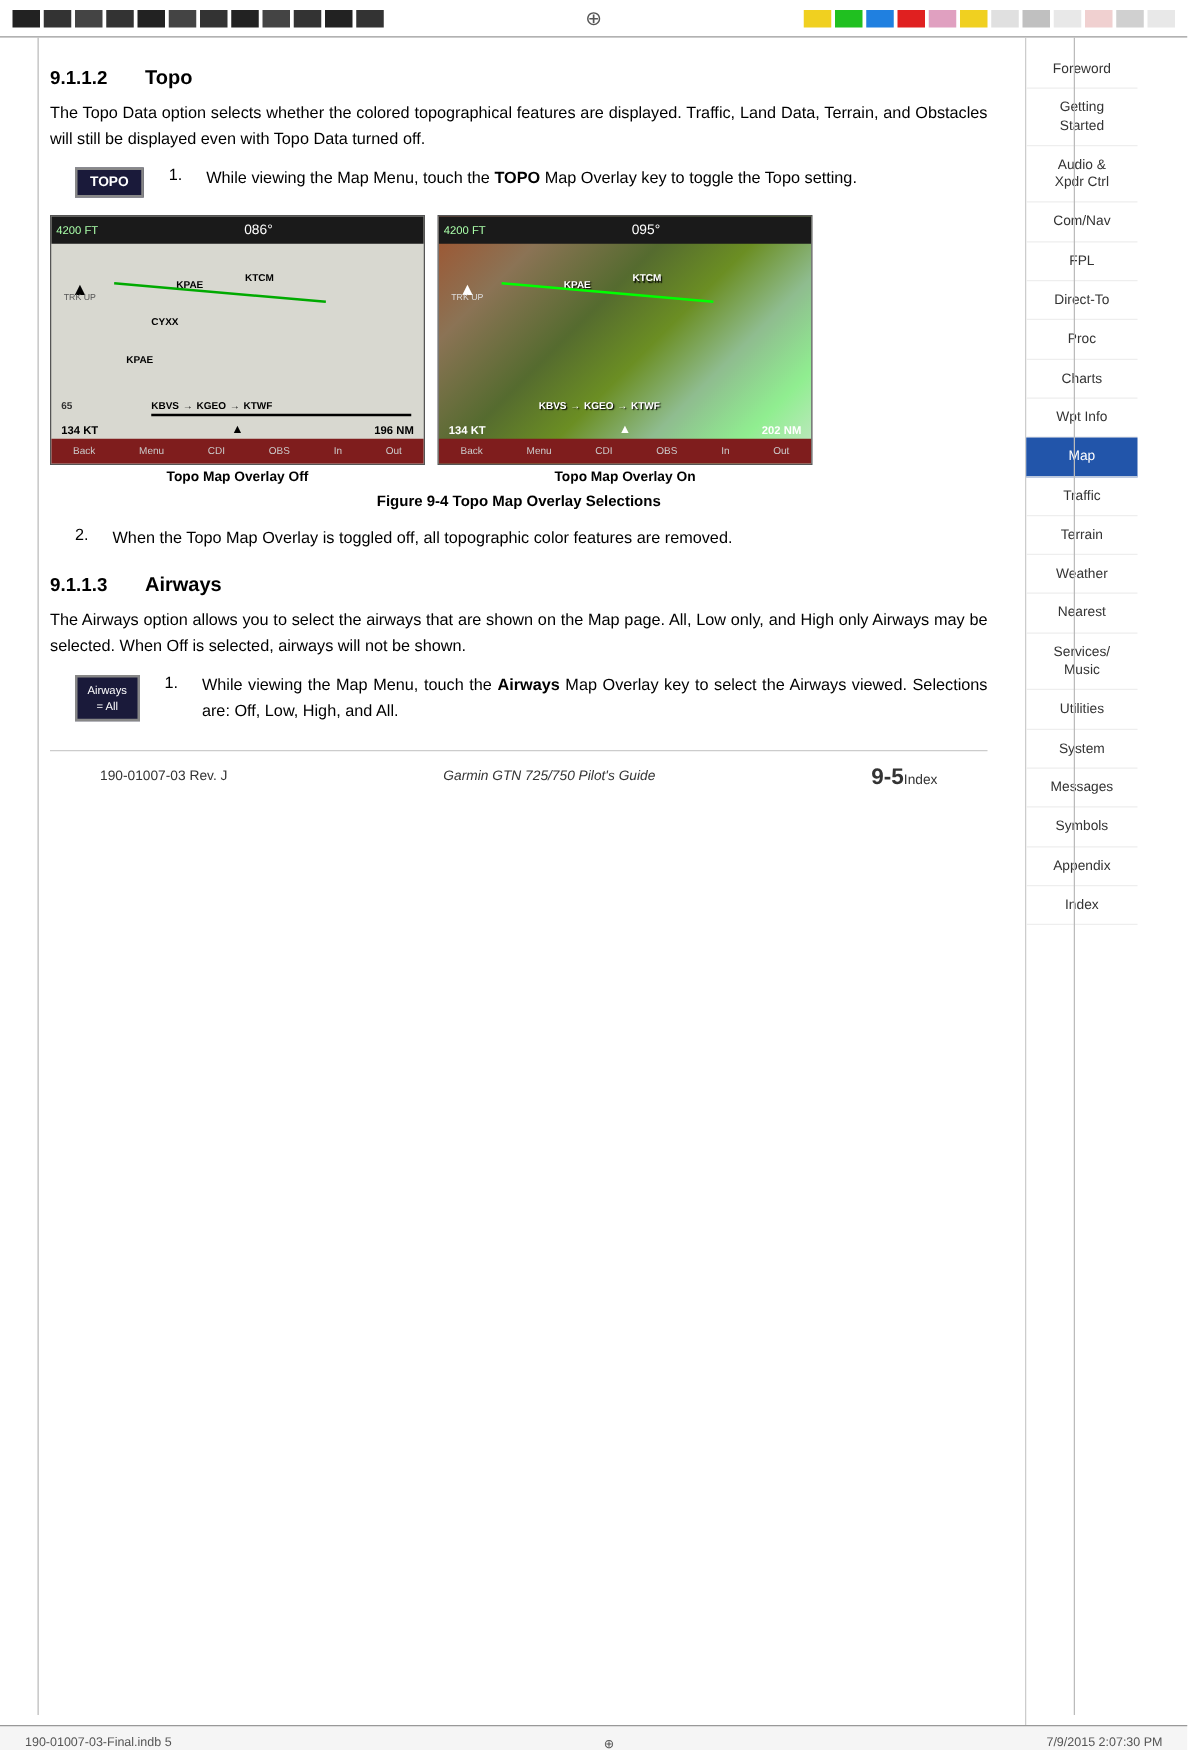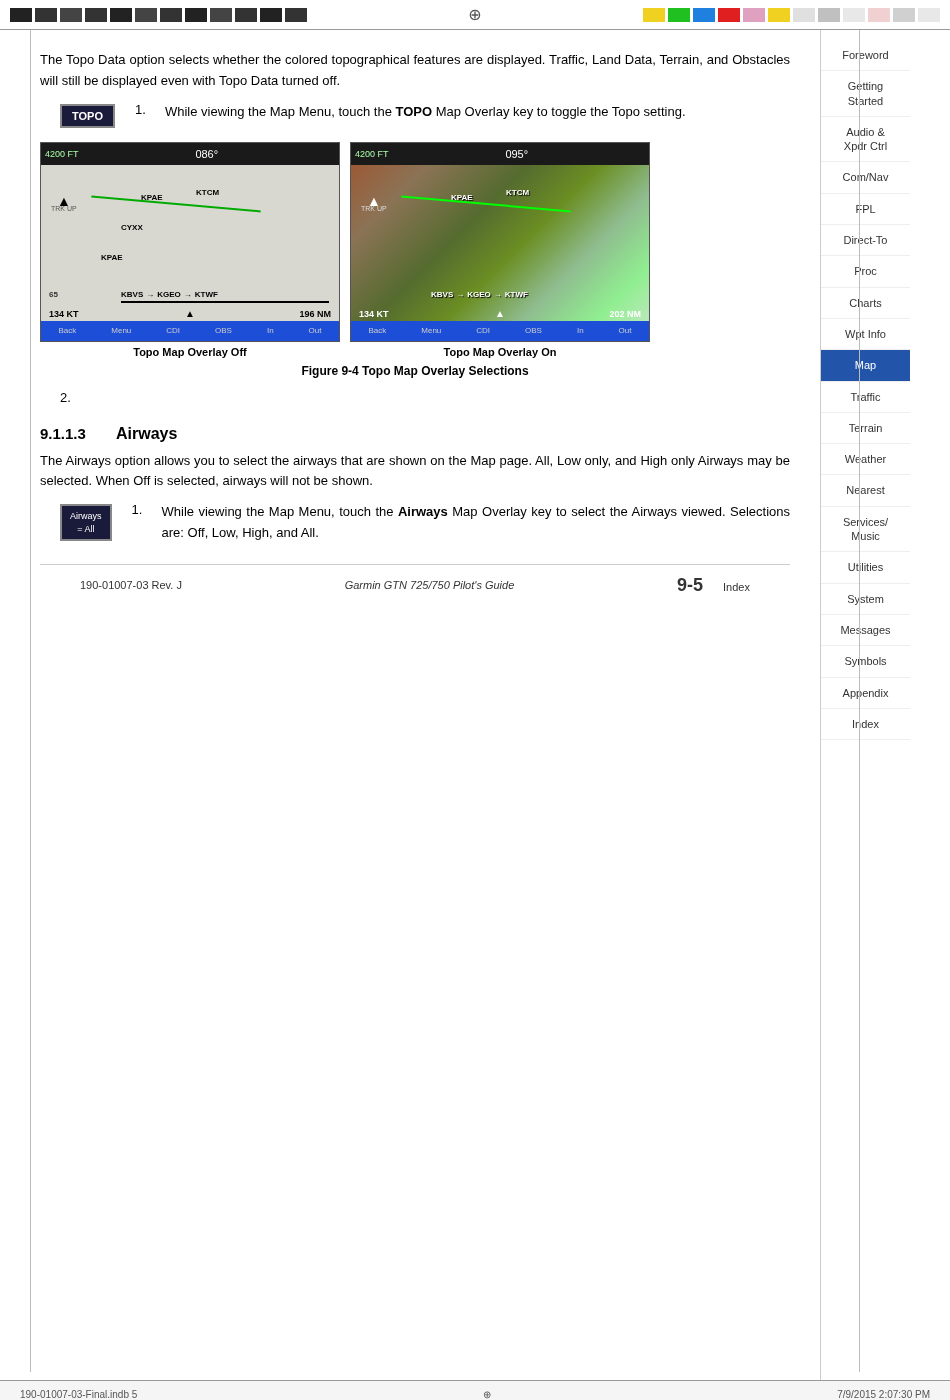--- a/index.html
+++ b/index.html
@@ -219,21 +219,21 @@
     }
     .map-header-left { color: #aaffaa; font-size: 9px; }
     .map-header-center { color: #fff; font-size: 11px; }
     .map-header-right { color: #aaffaa; font-size: 9px; }
 
     
     .map-footer {
       position: absolute;
       bottom: 0; left: 0; right: 0;
       height: 20px;
-      background: #1d4ed8;
+      background: #7f1d1d;
       color: #fff;
       font-size: 8px;
       display: flex;
       align-items: center;
       justify-content: space-around;
     }
     .map-footer span { color: #ccc; }
 
     
     .map-caption {
@@ -319,20 +319,24 @@
     <div class="color-block" style="background:#d0d0d0"></div>
     <div class="color-block" style="background:#e8e8e8"></div>
   </div>
 </div>
 
 <div class="page-wrapper">
 
   <div class="main-content">
 
 
+    <div class="section-heading">
+      <span class="section-number">9.1.1.2</span>
+      <span class="section-title">Topo</span>
+    </div>
 
     <p class="body-text">The Topo Data option selects whether the colored topographical features are displayed. Traffic, Land Data, Terrain, and Obstacles will still be displayed even with Topo Data turned off.</p>
 
     <div class="step-with-icon">
       <div class="step-icon">
         <div class="topo-button">TOPO</div>
       </div>
       <div class="step-content">
         <div class="step-num-line">
           <span class="step-number">1.</span>
@@ -437,20 +441,21 @@
           </div>
         </div>
         <div class="map-caption">Topo Map Overlay On</div>
       </div>
     </div>
 
     <div class="figure-caption">Figure 9-4  Topo Map Overlay Selections</div>
 
     <div class="step">
       <span class="step-number">2.</span>
+      <span class="step-text">When the Topo Map Overlay is toggled off, all topographic color features are removed.</span>
     </div>
 
     <div class="sub-section-heading">
       <span class="section-number">9.1.1.3</span>
       <span class="section-title">Airways</span>
     </div>
 
     <p class="body-text">The Airways option allows you to select the airways that are shown on the Map page. All, Low only, and High only Airways may be selected. When Off is selected, airways will not be shown.</p>
 
     <div class="step-with-icon">
@@ -466,21 +471,21 @@
           <span class="step-text">
             While viewing the Map Menu, touch the <b>Airways</b> Map Overlay key to select the Airways viewed. Selections are: Off, Low, High, and All.
           </span>
         </div>
       </div>
     </div>
 
     <div class="page-footer">
       <span>190-01007-03  Rev. J</span>
       <span class="page-footer-center">Garmin GTN 725/750 Pilot's Guide</span>
-      <div style="display:flex;gap:20px;align-items:baseline;">
+      <div style="display:flex;align-items:baseline;">
         <span style="font-size:18px;font-weight:bold;">9-5</span>
         <span style="font-size:11px;">Index</span>
       </div>
     </div>
 
   </div>
 
   <div class="sidebar">
     <div class="sidebar-item">Foreword</div>
     <div class="sidebar-item">Getting<br>Started</div>

